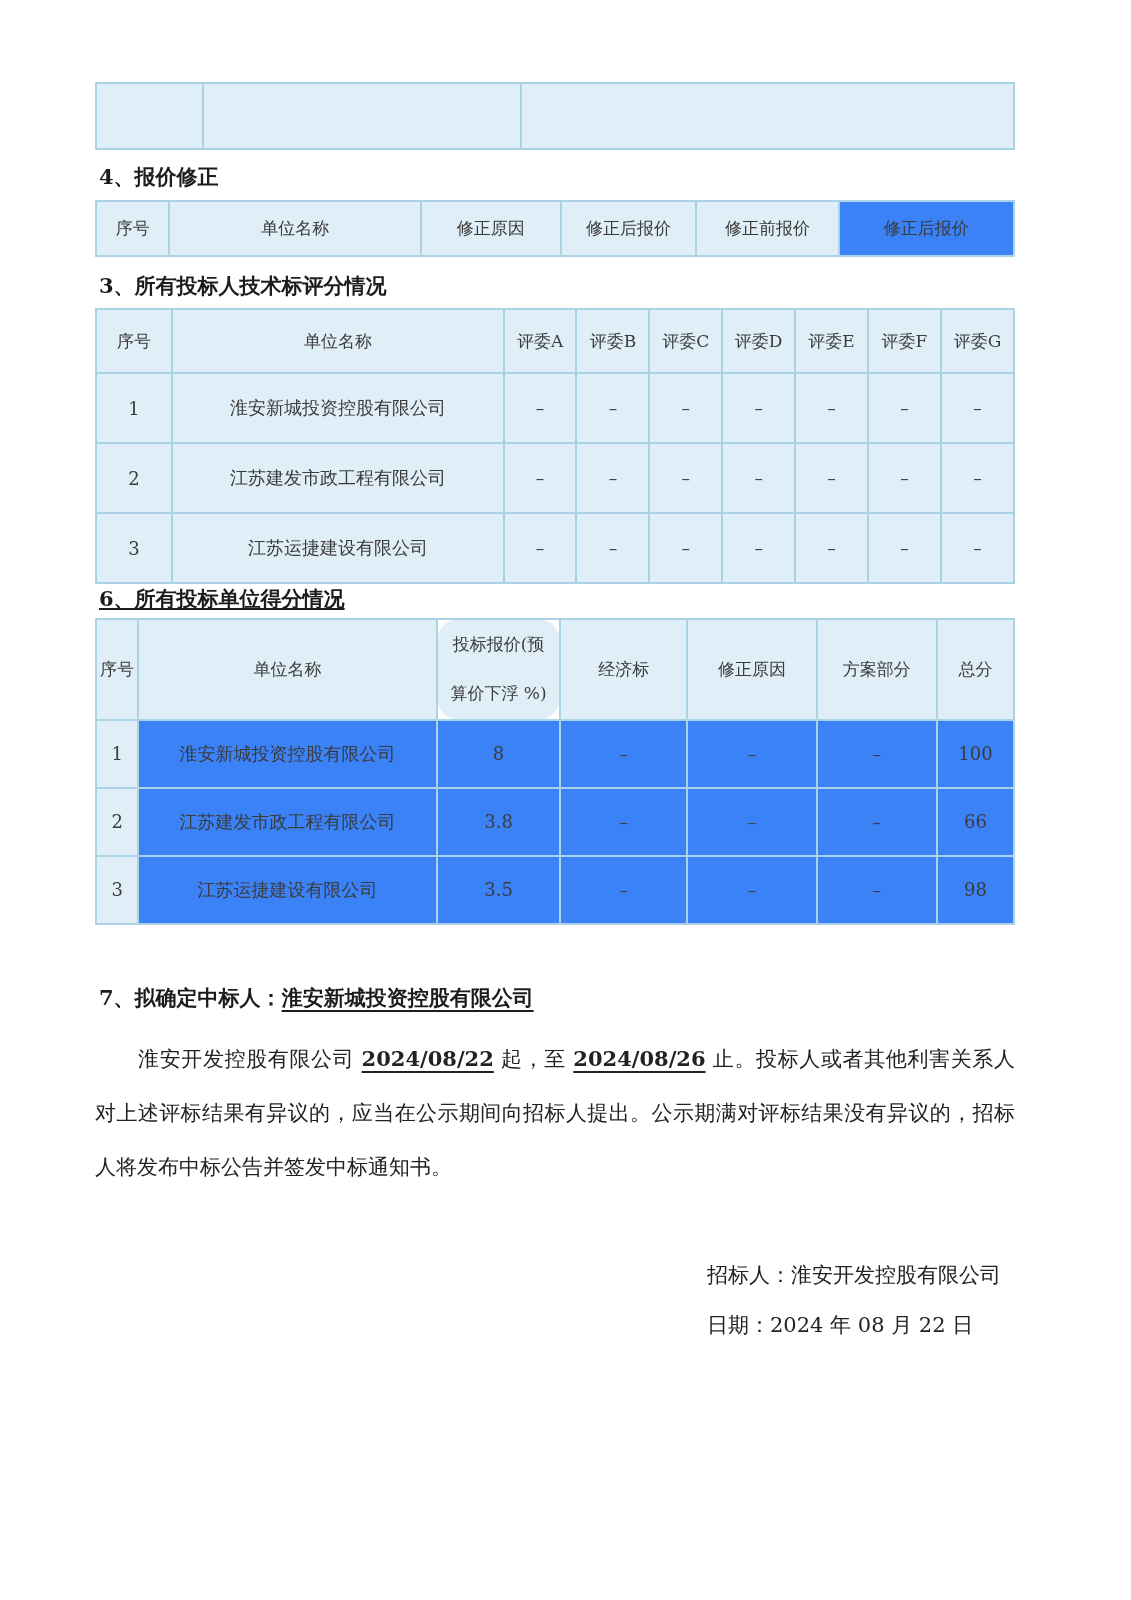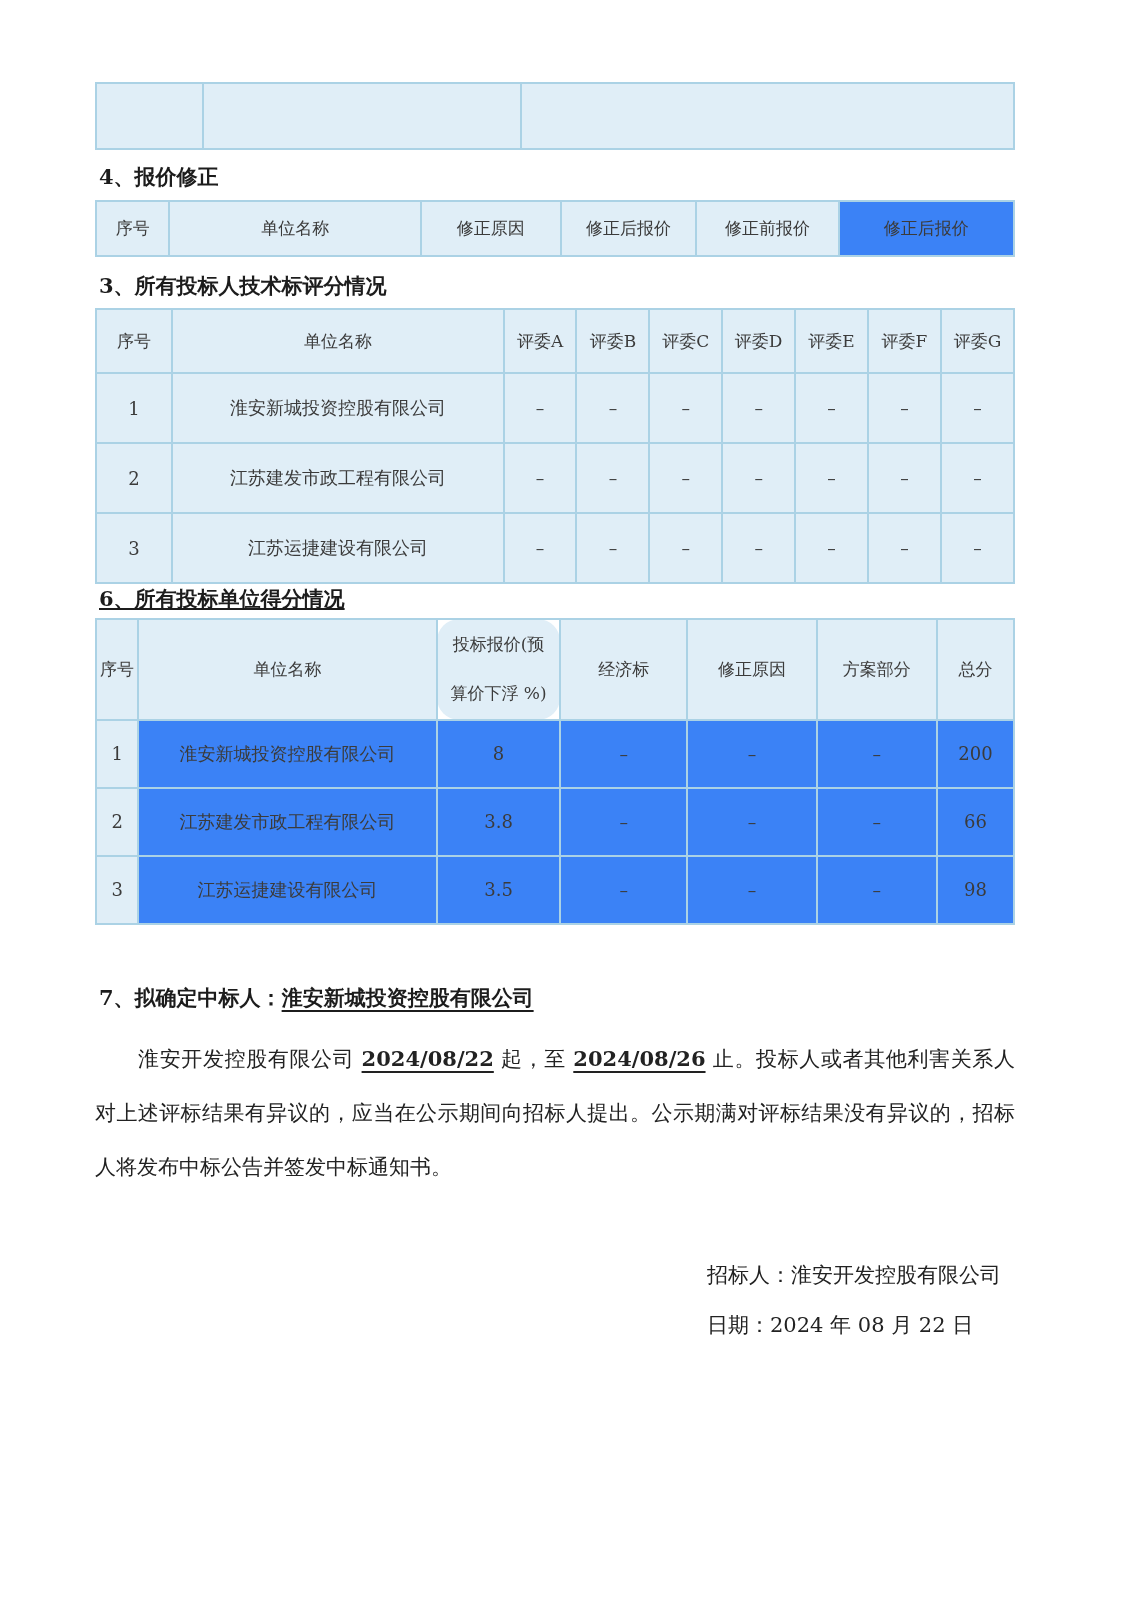--- a/index.html
+++ b/index.html
@@ -192,21 +192,21 @@
       <td>方案部分</td>
       <td>总分</td>
     </tr>
     <tr class="h-s6">
       <td class="num-cell">1</td>
       <td class="white name-cell">淮安新城投资控股有限公司</td>
       <td class="white num-cell">8</td>
       <td class="white">–</td>
       <td class="white">–</td>
       <td class="white">–</td>
-      <td class="white num-cell">200</td>
+      <td class="white num-cell">100</td>
     </tr>
     <tr class="h-s6">
       <td class="num-cell">2</td>
       <td class="white name-cell">江苏建发市政工程有限公司</td>
       <td class="white num-cell">3.8</td>
       <td class="white">–</td>
       <td class="white">–</td>
       <td class="white">–</td>
       <td class="white num-cell">66</td>
     </tr>

